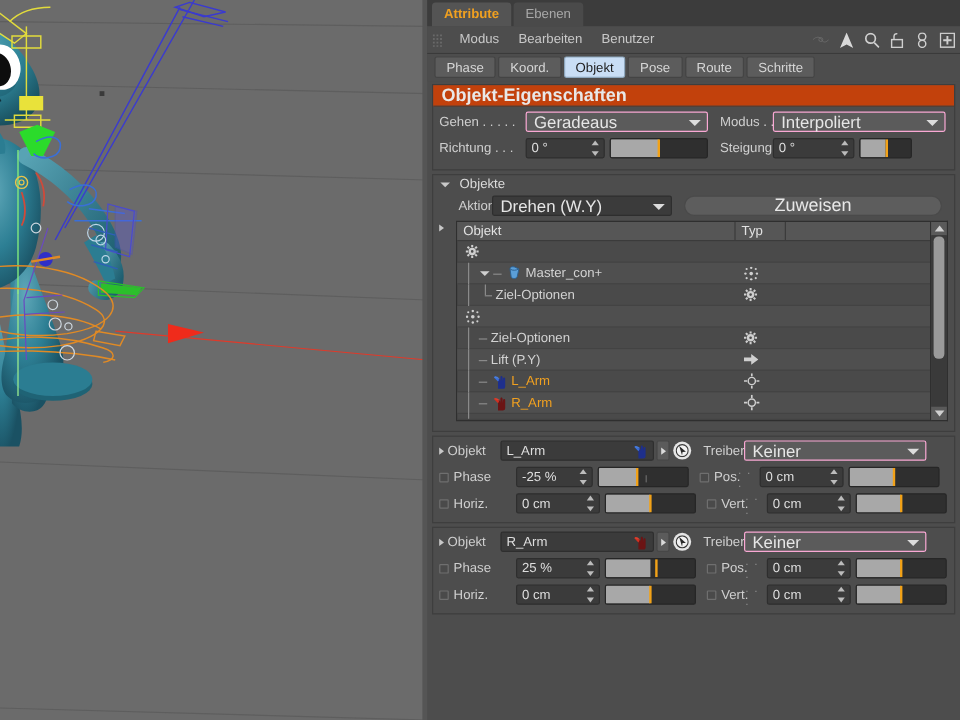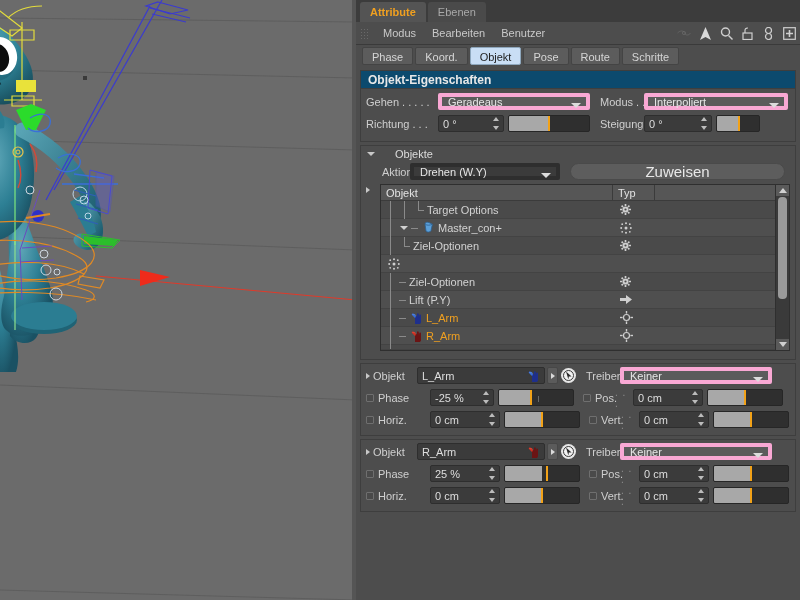--- a/index.html
+++ b/index.html
@@ -52,47 +52,47 @@
   .objhead .otitle { font-size:11.5px; color:#e2e2e2; }
 
   
   .modetabs { display:flex; gap:2px; padding:2px 4px 3px 6px; background:#4d4d4d; }
   .modetabs .mt { height:18px; line-height:18px; padding:0 9px; font-size:11px;
       background:#5c5c5c; color:#d6d6d6; border:1px solid #444; border-radius:2px; }
   .modetabs .mt.active { background:#c9def5; color:#1d1d1d; border-color:#8ea7bd; }
 
   
   .panel { margin:0 4px 3px 4px; background:#4d4d4d; border:1px solid #3e3e3e; }
-  .panel-title { height:18px; line-height:18px; font-size:12px; font-weight:bold;
-      color:#e8e8e8; padding-left:7px; background:#0c4a6e; border-bottom:1px solid #3f3f3f; }
+  .panel-title { height:18px; line-height:18px; font-size:15px; font-weight:bold;
+      color:#e8e8e8; padding-left:7px; background:#c2410c; border-bottom:1px solid #3f3f3f; }
   .grouphead { height:16px; line-height:16px; font-size:11px; color:#dcdcdc;
-      padding-left:6px; display:flex; align-items:center; gap:20px; }
+      padding-left:6px; display:flex; align-items:center; gap:8px; }
   .tri { width:0;height:0;border-left:4px solid #c8c8c8;border-top:3.5px solid transparent;
       border-bottom:3.5px solid transparent; }
   .tri.down { border-left:4px solid transparent;border-right:4px solid transparent;
       border-top:4px solid #c8c8c8; border-bottom:none; }
 
   .rows { padding:3px 5px 5px 5px; }
   .row { display:flex; align-items:center; height:19px; margin-bottom:3px; }
   .lbl { font-size:11px; color:#cfcfcf; white-space:nowrap; }
 
   
   .field { height:17px; background:#3b3b3b; border:1px solid #2e2e2e;
       border-radius:2px; display:flex; align-items:center; padding:0 4px;
       color:#dedede; font-size:11px; position:relative; }
   .spin { position:absolute; right:3px; top:1px; width:7px; height:13px;
       display:flex; flex-direction:column; justify-content:space-between; }
   .spin i { display:block; width:0;height:0;border-left:3.5px solid transparent;
       border-right:3.5px solid transparent; }
   .spin i.up { border-bottom:4px solid #bcbcbc; }
   .spin i.dn { border-top:4px solid #bcbcbc; }
 
-  .combo { height:17px; background:#5b5b5b; border:4px solid #f9a8d4; border-radius:2px;
+  .combo { height:17px; background:#5b5b5b; border:1px solid #f9a8d4; border-radius:2px;
       display:flex; align-items:center; padding:0 16px 0 6px; color:#e6e6e6;
-      font-size:11px; position:relative; }
+      font-size:14px; position:relative; }
   .combo::after { content:""; position:absolute; right:5px; top:6px;
       width:0;height:0;border-left:5px solid transparent;border-right:5px solid transparent;
       border-top:5px solid #dcdcdc; }
   .combo.dark { background:#3b3b3b; border-color:#2e2e2e; }
 
   
   .slider { height:17px; background:#2f2f2f; border:1px solid #262626; border-radius:2px;
       position:relative; overflow:hidden; }
   .slider .fill { position:absolute; left:0; top:0; bottom:0; background:#a8a8a8; }
   .slider .mark { position:absolute; top:0; bottom:0; width:2px; background:#f2a218; }
@@ -441,26 +441,20 @@
             <span class="tri"></span>
           </div>
           <div class="tree">
             <div class="tree-head">
               <div class="c1">Objekt</div>
               <div class="c2">Typ</div>
               <div class="c3"></div>
             </div>
 
             <div class="trow">
-              <div class="name">
-                <span class="vline"></span>
-                <span class="vline"></span>
-                <span class="elbow"></span>
-                <span>Target Options</span>
-              </div>
               <div class="typ">
                 <svg width="11" height="11" viewBox="0 0 11 11">
                     <circle cx="5.5" cy="5.5" r="2.1" fill="none" stroke="#cfcfcf" stroke-width="2"></circle>
                     <g stroke="#cfcfcf" stroke-width="1.7">
                       <path d="M5.5 0 V2"></path>
                       <path d="M5.5 9 V11"></path>
                       <path d="M0 5.5 H2"></path>
                       <path d="M9 5.5 H11"></path>
                       <path d="M1.6 1.6 L3 3"></path>
                       <path d="M8 8 L9.4 9.4"></path>

